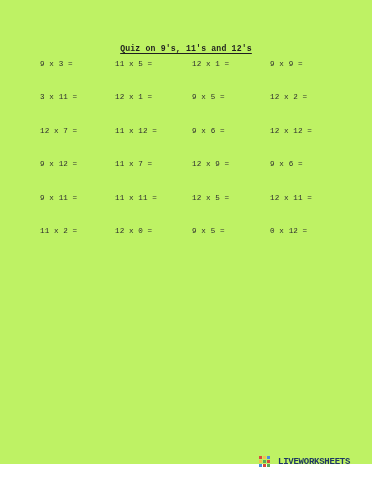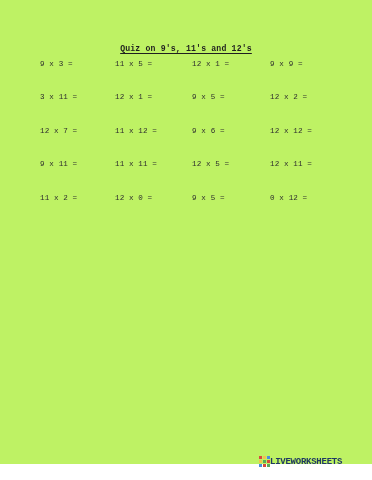--- a/index.html
+++ b/index.html
@@ -69,21 +69,21 @@
   .col-2 { left: 192px; }
   .col-3 { left: 270px; }
 
   
   #footer-logo {
     position: absolute;
     left: 259px;
     top: 456px;
     display: flex;
     align-items: center;
-    gap: 0;
+    gap: 8px;
   }
   #logo-mark {
     width: 11px;
     height: 11px;
     display: grid;
     grid-template-columns: 1fr 1fr 1fr;
     grid-template-rows: 1fr 1fr 1fr;
     gap: 0.5px;
   }
   #logo-mark i {
@@ -128,20 +128,26 @@
 
     <div class="problem-row">
       <span class="problem-cell col-0">12 x 7 =</span>
       <span class="problem-cell col-1">11 x 12 =</span>
       <span class="problem-cell col-2">9 x 6 =</span>
       <span class="problem-cell col-3">12 x 12 =</span>
     </div>
 
 
 
+    <div class="problem-row">
+      <span class="problem-cell col-0">9 x 12 =</span>
+      <span class="problem-cell col-1">11 x 7 =</span>
+      <span class="problem-cell col-2">12 x 9 =</span>
+      <span class="problem-cell col-3">9 x 6 =</span>
+    </div>
 
     <div class="problem-row">
       <span class="problem-cell col-0">9 x 11 =</span>
       <span class="problem-cell col-1">11 x 11 =</span>
       <span class="problem-cell col-2">12 x 5 =</span>
       <span class="problem-cell col-3">12 x 11 =</span>
     </div>
 
     <div class="problem-row">
       <span class="problem-cell col-0">11 x 2 =</span>

